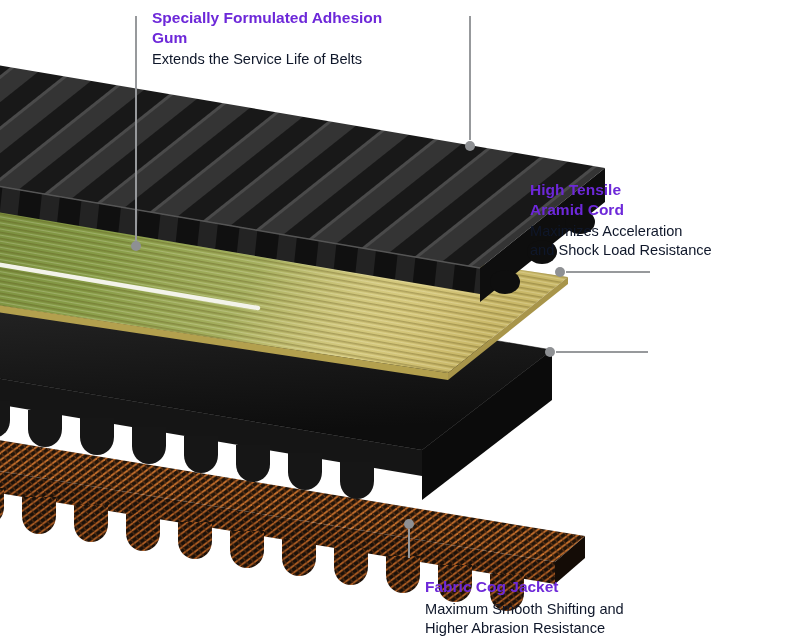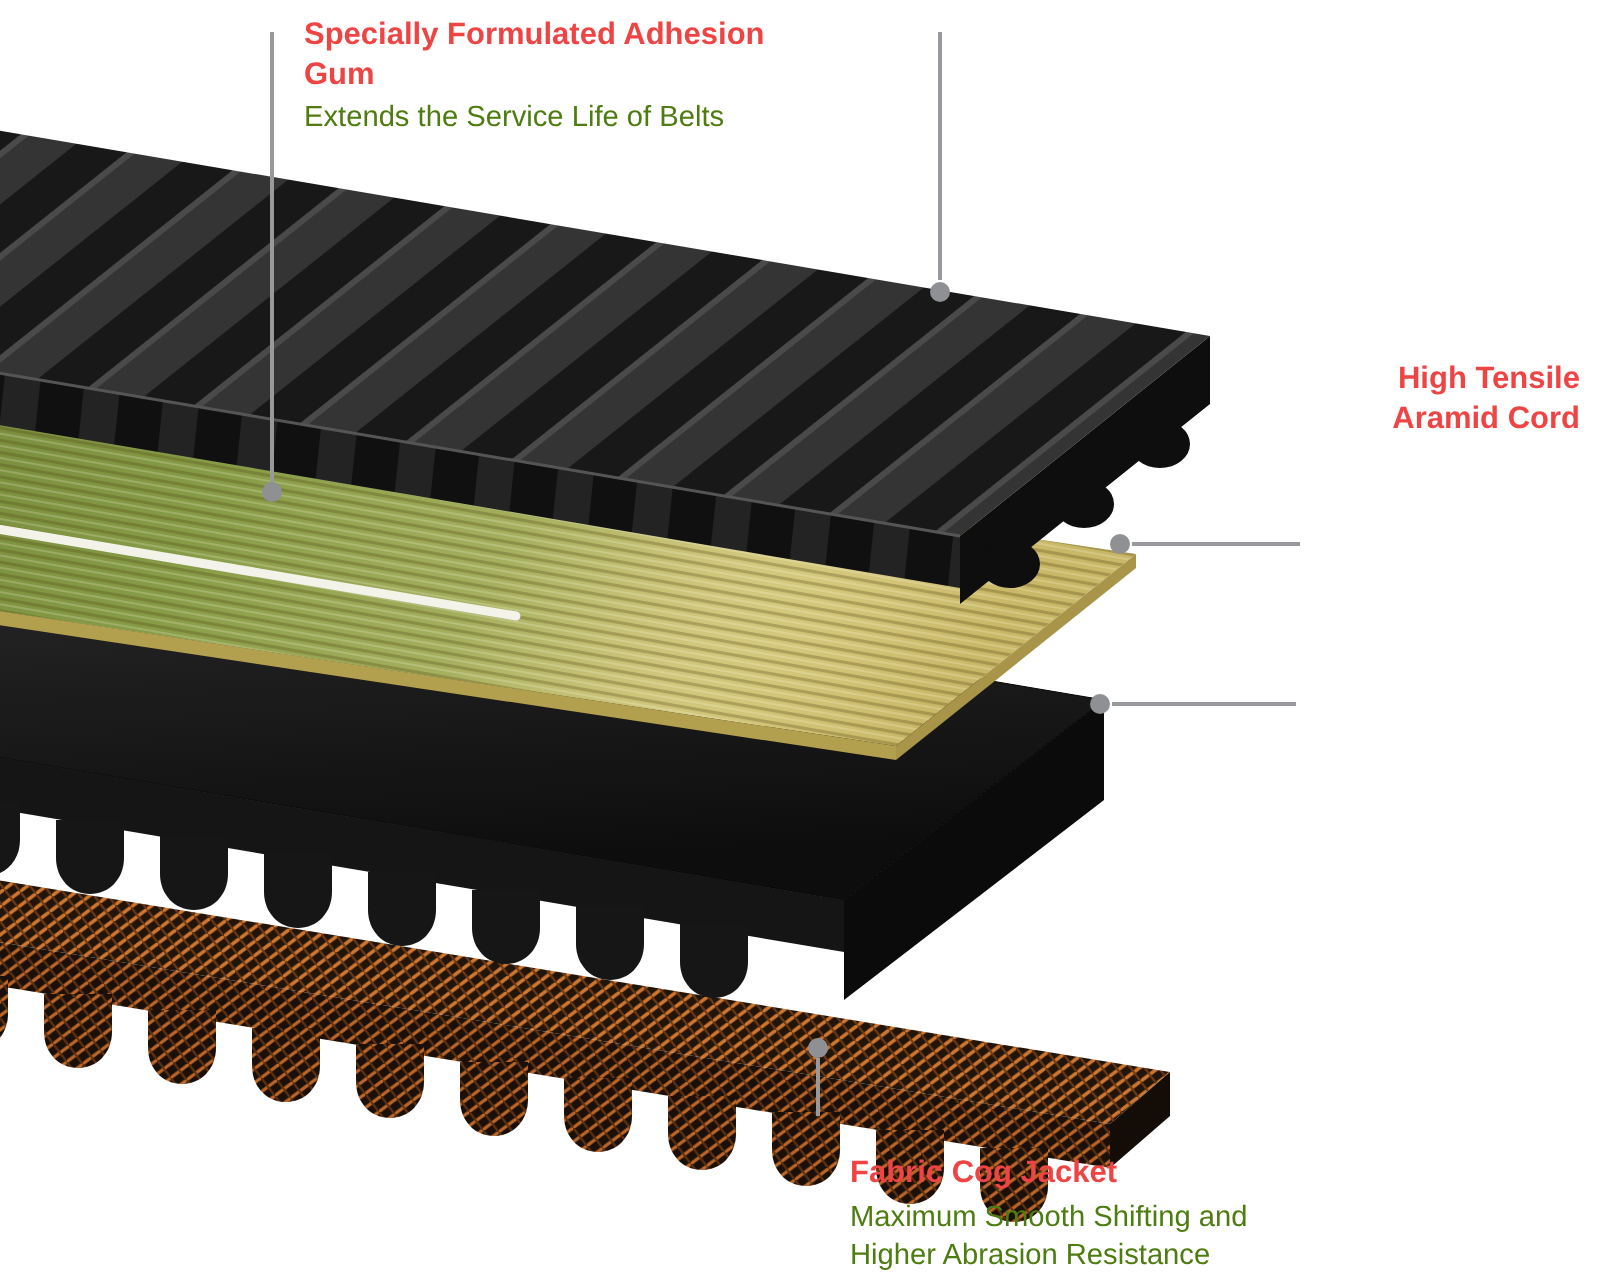--- a/index.html
+++ b/index.html
@@ -1,22 +1,22 @@
 <!DOCTYPE html>
 <html><head>
 <meta charset="utf-8">
 <style>
   html,body{margin:0;padding:0;background:#ffffff;}
   body{font-family:"Liberation Sans",sans-serif;}
   .stage{position:relative;width:800px;height:640px;background:#ffffff;overflow:hidden;}
   .belt-svg{position:absolute;left:0;top:0;}
   .callout{position:absolute;z-index:2;}
-  .callout.right{text-align:right;}
-  .c-title{color:#ef4444;font-weight:700;font-size:15.5px;line-height:19.5px;white-space:pre-line;}
-  .c-desc{color:#4d7c0f;font-size:14.6px;line-height:19px;white-space:pre-line;margin-top:3px;}
+  .callout.right{}
+  .c-title{color:#6d28d9;font-weight:700;font-size:15.5px;line-height:19.5px;white-space:pre-line;}
+  .c-desc{color:#0f172a;font-size:14.6px;line-height:19px;white-space:pre-line;margin-top:3px;}
   .lead{stroke:#97999c;stroke-width:2;}
   .dot{fill:#8e9093;}
   .t-fab{fill:url(#pWeave);}
   .t-blk{fill:#161616;}
 </style>
 </head>
 <body>
 
 <div class="stage">
 
@@ -139,20 +139,22 @@
   <div class="callout" style="left:152px;top:8px;width:300px">
     <div class="c-title">Specially Formulated Adhesion
 Gum</div>
     <div class="c-desc">Extends the Service Life of Belts</div>
   </div>
 
 
   <div class="callout right" style="right:10px;top:180px;width:260px">
     <div class="c-title">High Tensile
 Aramid Cord</div>
+    <div class="c-desc">Maximizes Acceleration
+and Shock Load Resistance</div>
   </div>
 
   <div class="callout right" style="right:10px;top:360px;width:260px">
   </div>
 
   <div class="callout" style="left:425px;top:577px;width:300px">
     <div class="c-title">Fabric Cog Jacket</div>
     <div class="c-desc">Maximum Smooth Shifting and
 Higher Abrasion Resistance</div>
   </div>

